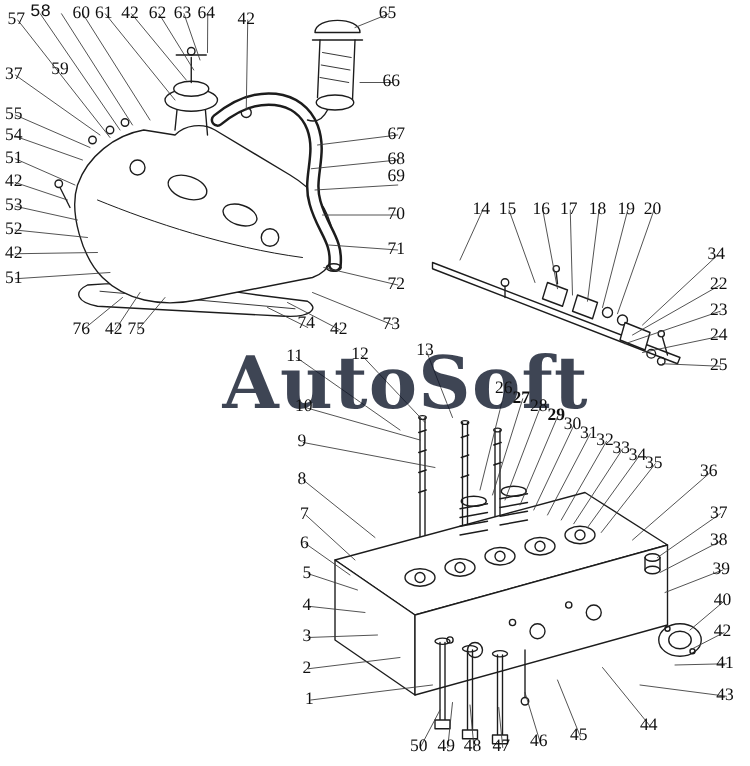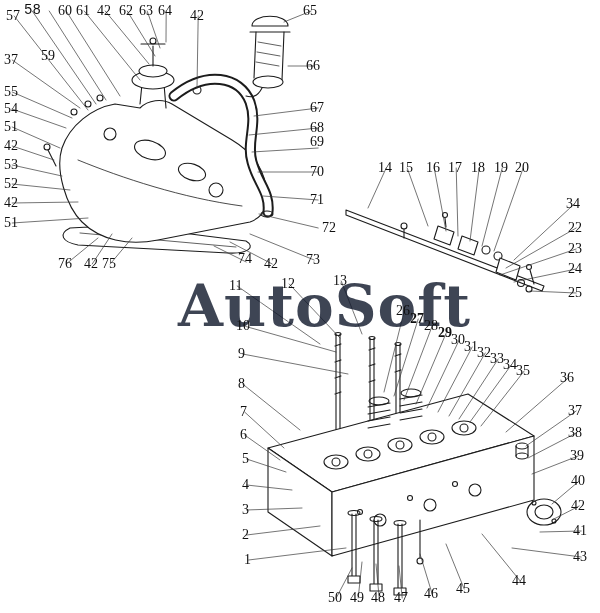--- a/index.html
+++ b/index.html
@@ -241,21 +241,21 @@
       <span class="callout" style="left: 139px; top: 3px;">63</span>
       <span class="callout" style="left: 158px; top: 3px;">64</span>
       <span class="callout" style="left: 190px; top: 8px;">42</span>
       <span class="callout" style="left: 303px; top: 3px;">65</span>
       <span class="callout" style="left: 306px; top: 58px; text-align: center;">66</span>
       <span class="callout" style="left: 310px; top: 100px;">67</span>
       <span class="callout" style="left: 310px; top: 120px;">68</span>
       <span class="callout" style="left: 310px; top: 134px;">69</span>
       <span class="callout" style="left: 310px; top: 164px;">70</span>
       <span class="callout" style="left: 310px; top: 192px;">71</span>
-      <span class="callout" style="left: 310px; top: 220px; margin-left: 12px;">72</span>
+      <span class="callout" style="left: 310px; top: 220px;">72</span>
       <span class="callout" style="left: 306px; top: 252px;">73</span>
       <span class="callout" style="left: 4px; top: 52px;">37</span>
       <span class="callout" style="left: 4px; top: 84px;">55</span>
       <span class="callout" style="left: 4px; top: 101px;">54</span>
       <span class="callout" style="left: 4px; top: 119px;">51</span>
       <span class="callout" style="left: 4px; top: 138px;">42</span>
       <span class="callout" style="left: 4px; top: 157px;">53</span>
       <span class="callout" style="left: 4px; top: 176px;">52</span>
       <span class="callout" style="left: 4px; top: 195px;">42</span>
       <span class="callout" style="left: 4px; top: 215px;">51</span>

